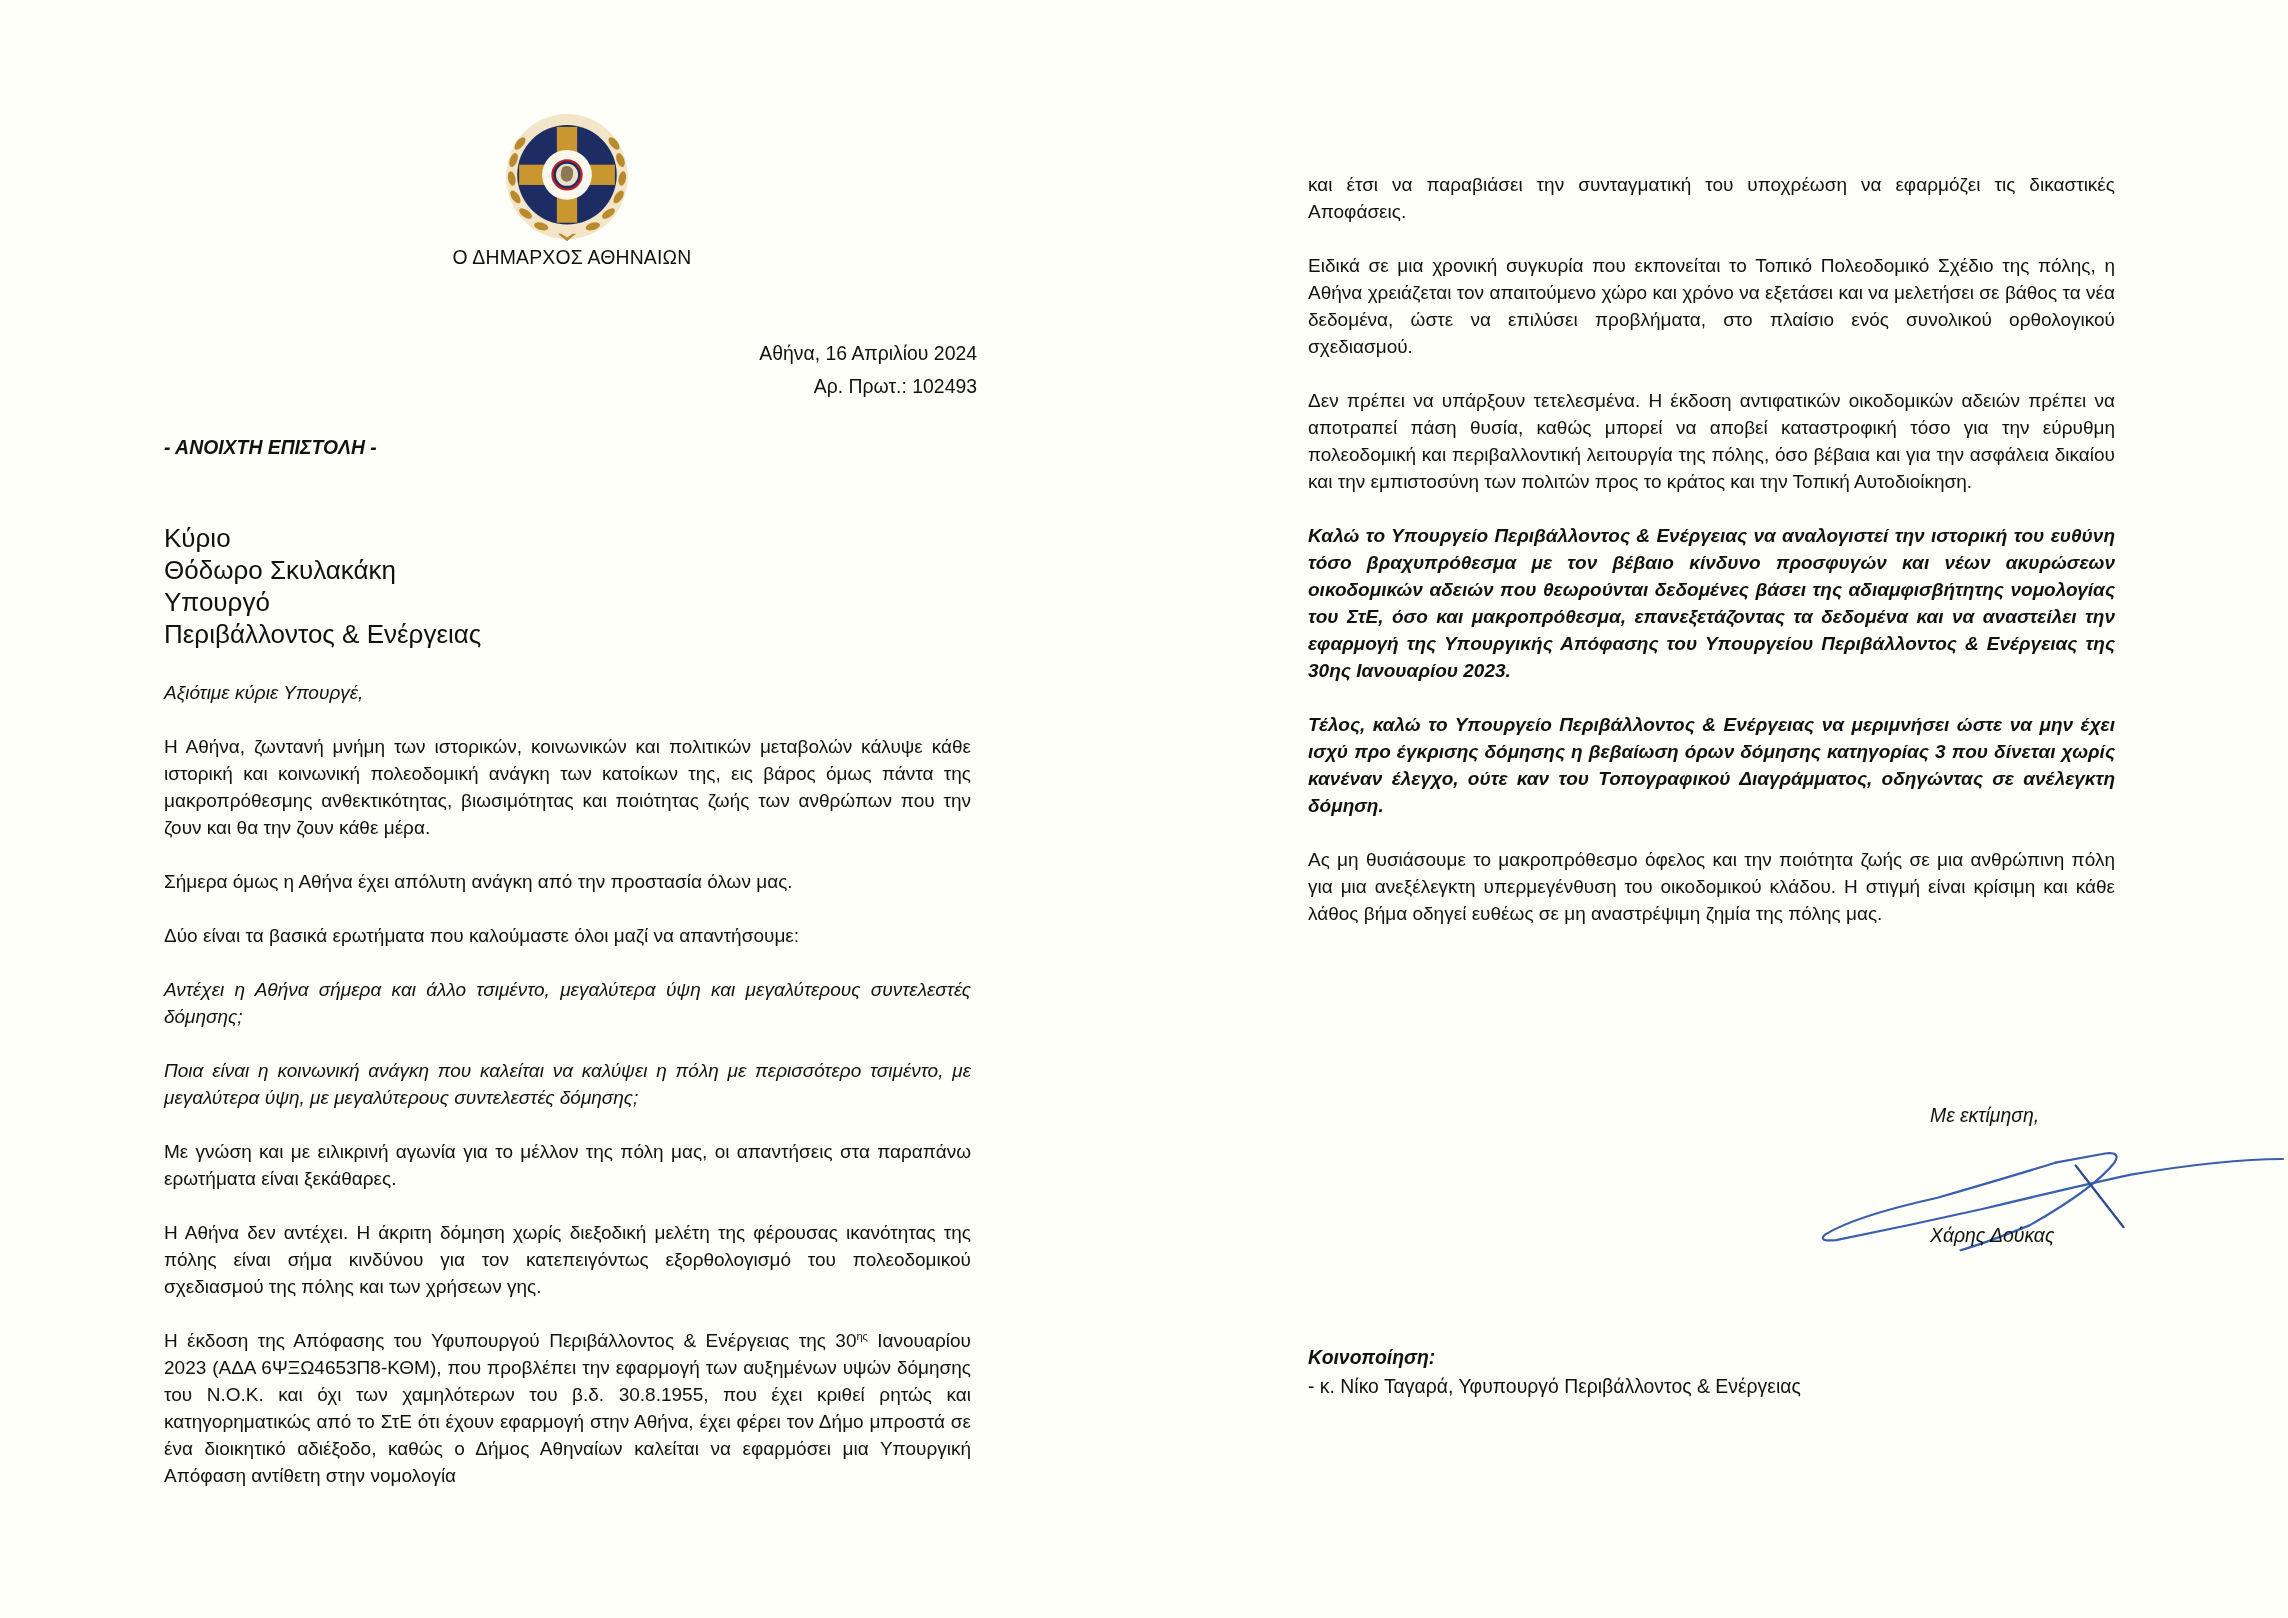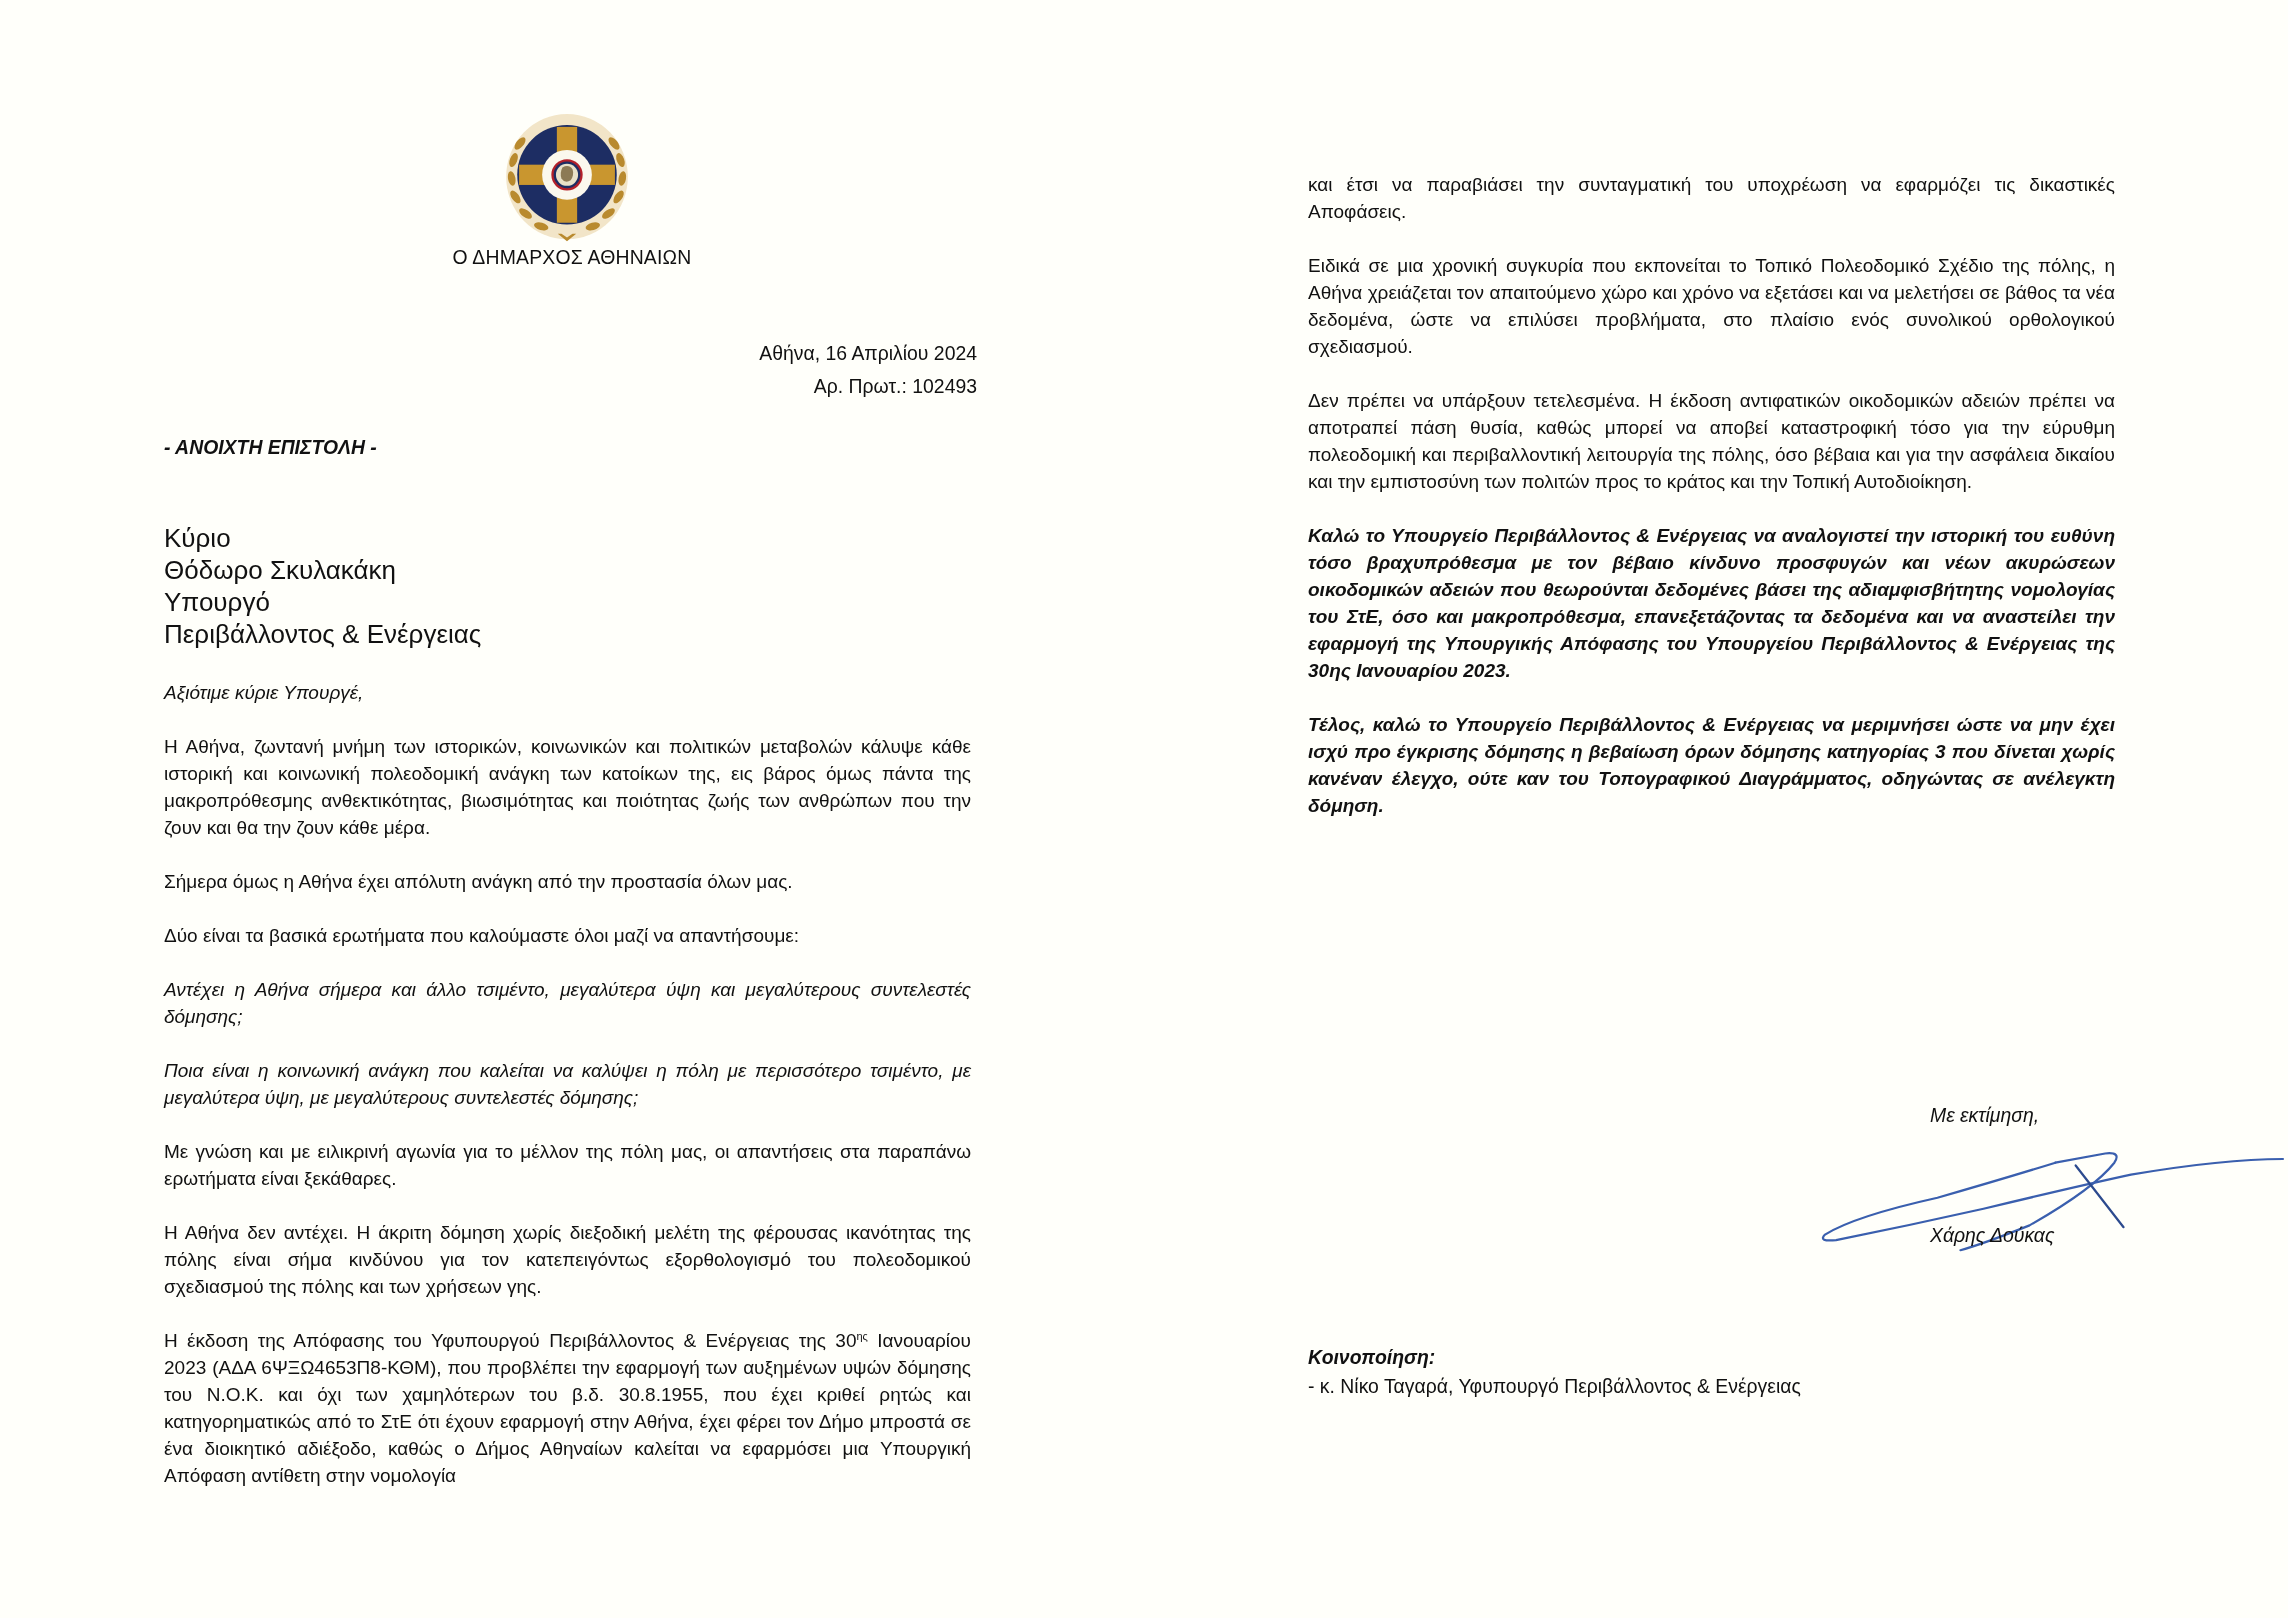--- a/index.html
+++ b/index.html
@@ -112,20 +112,21 @@
   </div>
 </div>
 
 <div class="page page-right">
   <div class="col col-right">
     <p>και έτσι να παραβιάσει την συνταγματική του υποχρέωση να εφαρμόζει τις δικαστικές Αποφάσεις.</p>
     <p>Ειδικά σε μια χρονική συγκυρία που εκπονείται το Τοπικό Πολεοδομικό Σχέδιο της πόλης, η Αθήνα χρειάζεται τον απαιτούμενο χώρο και χρόνο να εξετάσει και να μελετήσει σε βάθος τα νέα δεδομένα, ώστε να επιλύσει προβλήματα, στο πλαίσιο ενός συνολικού ορθολογικού σχεδιασμού.</p>
     <p>Δεν πρέπει να υπάρξουν τετελεσμένα. Η έκδοση αντιφατικών οικοδομικών αδειών πρέπει να αποτραπεί πάση θυσία, καθώς μπορεί να αποβεί καταστροφική τόσο για την εύρυθμη πολεοδομική και περιβαλλοντική λειτουργία της πόλης, όσο βέβαια και για την ασφάλεια δικαίου και την εμπιστοσύνη των πολιτών προς το κράτος και την Τοπική Αυτοδιοίκηση.</p>
     <p class="bi">Καλώ το Υπουργείο Περιβάλλοντος &amp; Ενέργειας να αναλογιστεί την ιστορική του ευθύνη τόσο βραχυπρόθεσμα με τον βέβαιο κίνδυνο προσφυγών και νέων ακυρώσεων οικοδομικών αδειών που θεωρούνται δεδομένες βάσει της αδιαμφισβήτητης νομολογίας του ΣτΕ, όσο και μακροπρόθεσμα, επανεξετάζοντας τα δεδομένα και να αναστείλει την εφαρμογή της Υπουργικής Απόφασης του Υπουργείου Περιβάλλοντος &amp; Ενέργειας της 30ης Ιανουαρίου 2023.</p>
     <p class="bi">Τέλος, καλώ το Υπουργείο Περιβάλλοντος &amp; Ενέργειας να μεριμνήσει ώστε να μην έχει ισχύ προ έγκρισης δόμησης η βεβαίωση όρων δόμησης κατηγορίας 3 που δίνεται χωρίς κανέναν έλεγχο, ούτε καν του Τοπογραφικού Διαγράμματος, οδηγώντας σε ανέλεγκτη δόμηση.</p>
+    <p>Ας μη θυσιάσουμε το μακροπρόθεσμο όφελος και την ποιότητα ζωής σε μια ανθρώπινη πόλη για μια ανεξέλεγκτη υπερμεγένθυση του οικοδομικού κλάδου. Η στιγμή είναι κρίσιμη και κάθε λάθος βήμα οδηγεί ευθέως σε μη αναστρέψιμη ζημία της πόλης μας.</p>
   </div>
 
   <div class="closing">Με εκτίμηση,</div>
 
   <svg class="signature" viewBox="0 0 540 140">
     <g fill="none" stroke="#3a5fae" stroke-width="2.4" stroke-linecap="round">
       <path d="M278 42 Q300 38 332 32 Q350 30 342 42 Q320 70 250 110 Q200 130 175 137"></path>
       <path d="M278 42 Q220 60 150 80 Q60 100 28 120 Q20 128 40 126 Q120 110 200 92 Q300 68 360 55 Q460 38 525 38"></path>
       <path d="M300 45 L352 112" stroke="#2c4a8e"></path>
     </g>

